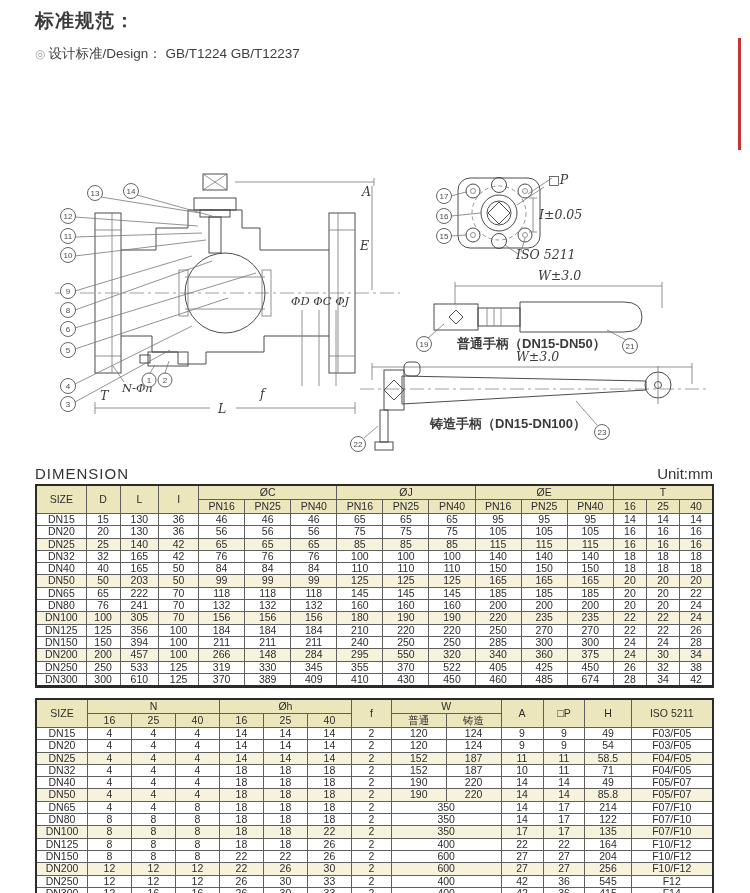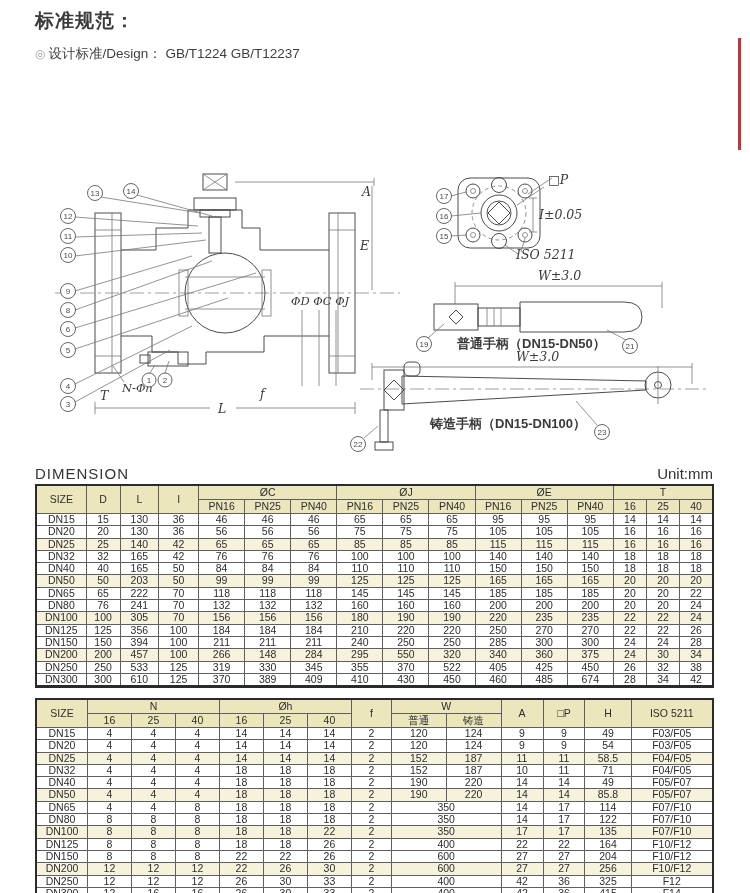--- a/index.html
+++ b/index.html
@@ -681,21 +681,21 @@
           <td>4</td>
           <td>4</td>
           <td>8</td>
           <td>18</td>
           <td>18</td>
           <td>18</td>
           <td>2</td>
           <td colspan="2">350</td>
           <td>14</td>
           <td>17</td>
-          <td>114</td>
+          <td>214</td>
           <td>F07/F10</td>
         </tr>
         <tr>
           <td>DN80</td>
           <td>8</td>
           <td>8</td>
           <td>8</td>
           <td>18</td>
           <td>18</td>
           <td>18</td>
@@ -771,21 +771,21 @@
           <td>12</td>
           <td>12</td>
           <td>12</td>
           <td>26</td>
           <td>30</td>
           <td>33</td>
           <td>2</td>
           <td colspan="2">400</td>
           <td>42</td>
           <td>36</td>
-          <td>325</td>
+          <td>545</td>
           <td>F12</td>
         </tr>
         <tr>
           <td>DN300</td>
           <td>12</td>
           <td>16</td>
           <td>16</td>
           <td>26</td>
           <td>30</td>
           <td>33</td>

